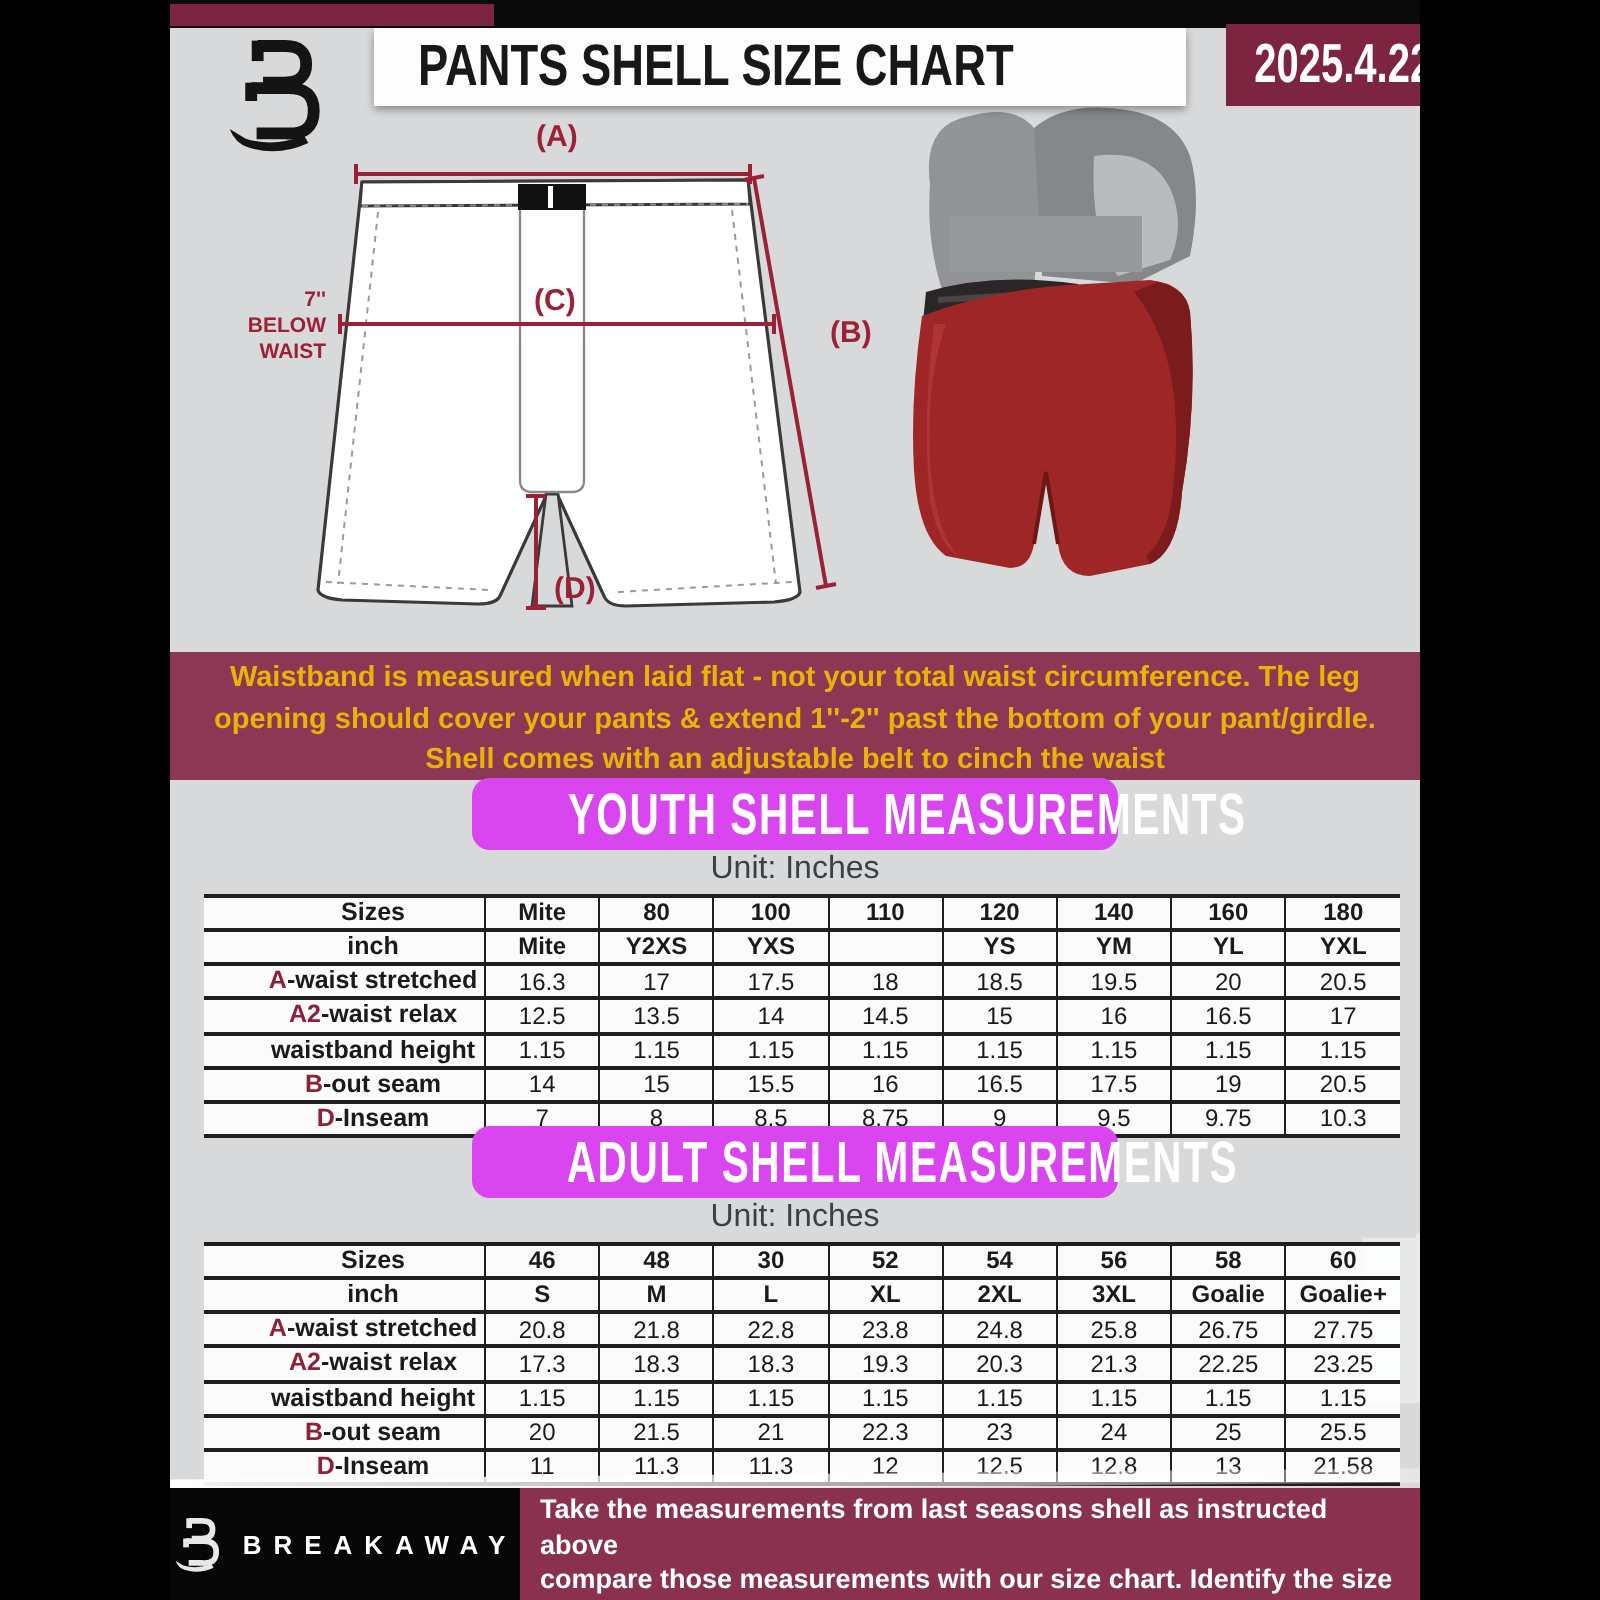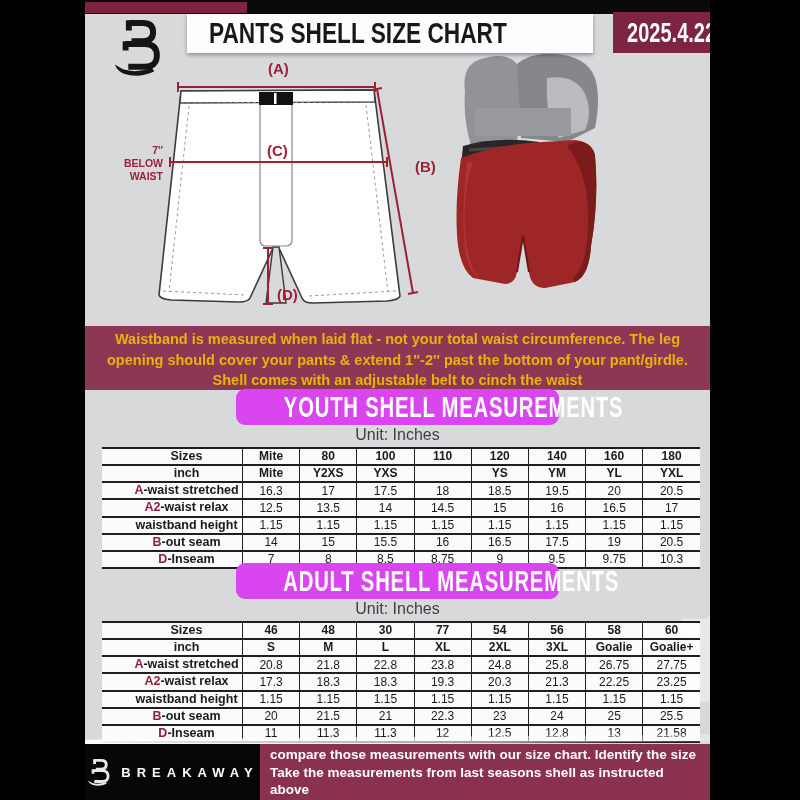--- a/index.html
+++ b/index.html
@@ -261,21 +261,21 @@
     </div>
     <div class="unit" style="top:600px;">Unit: Inches</div>
     <div class="tablewrap" style="top:621px;">
       <table>
           <tbody>
             <tr class="hdr">
               <td class="lab" style="width: 23.5%;">Sizes</td>
               <td>46</td>
               <td>48</td>
               <td>30</td>
-              <td>77</td>
+              <td>52</td>
               <td>54</td>
               <td>56</td>
               <td>58</td>
               <td>60</td>
             </tr>
             <tr class="hdr">
               <td class="lab" style="width: 23.5%;">inch</td>
               <td>S</td>
               <td>M</td>
               <td>L</td>
@@ -350,18 +350,18 @@
   <div class="footer">
     <div class="footer-left">
       <div class="flogo">
         <svg viewBox="0 0 100 115" width="26" height="30">
             <use href="#blogo"></use>
           </svg>
       </div>
       <span class="footer-brand">BREAKAWAY</span>
     </div>
     <div class="footer-right">
+      <div>Take the measurements from last seasons shell as instructed above</div>
       <div>compare those measurements  with our size chart. Identify the size</div>
-      <div>Take the measurements from last seasons shell as instructed above</div>
       <div>on the chart, if you need a larger size move up the scale on the chart</div>
     </div>
   </div>
 </div>
 
 </body></html>

